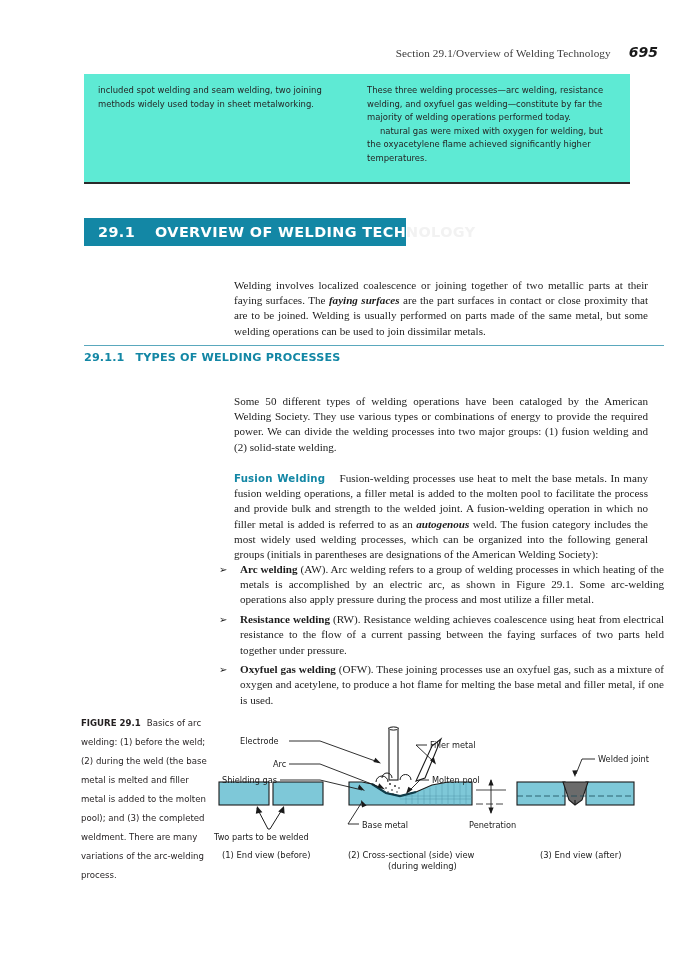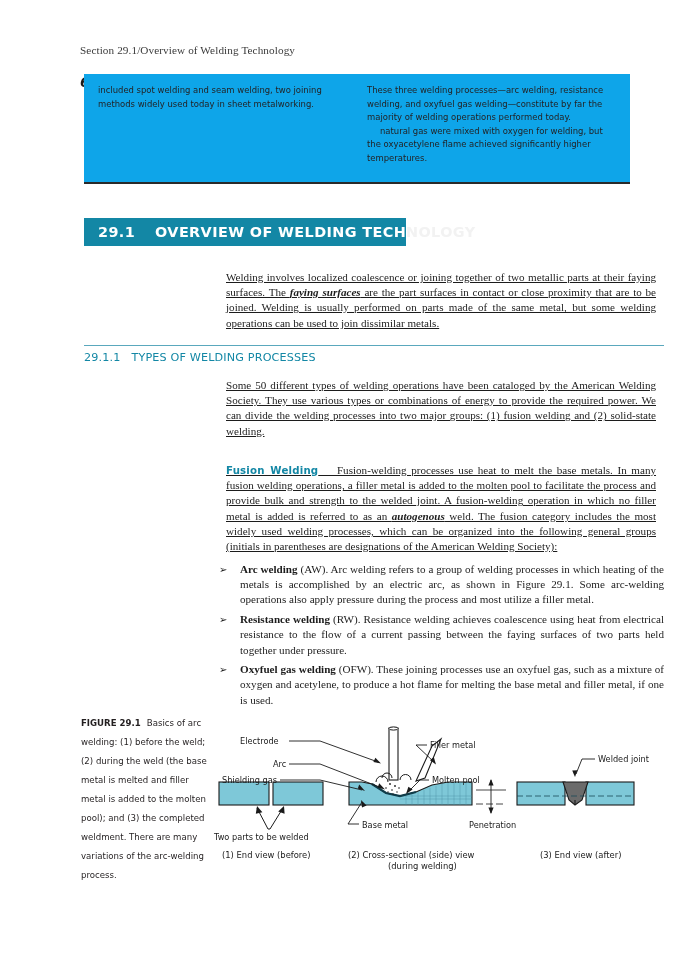--- a/index.html
+++ b/index.html
@@ -19,21 +19,20 @@
   
   .runhead {
     position: absolute;
     top: 44px;
     left: 80px;
     right: 42px;
     display: flex;
     align-items: baseline;
     justify-content: flex-end;
     gap: 18px;
-    flex-direction: column;
   }
   .runhead-title {
     font-family: "Liberation Serif", serif;
     font-size: 11.2px;
     color: #3a3a3a;
     letter-spacing: .1px;
   }
   .runhead-page {
     font-family: "DejaVu Sans", sans-serif;
     font-weight: bold;
@@ -42,21 +41,21 @@
     font-style: italic;
   }
 
   
   .historybox {
     position: absolute;
     left: 84px;
     top: 74px;
     width: 546px;
     height: 110px;
-    background: #0ea5e9;
+    background: #5eead4;
     border-bottom: 2.2px solid #2a2a2a;
     box-sizing: border-box;
     padding: 10px 14px 8px 14px;
     display: flex;
     gap: 20px;
   }
   .historybox .col {
     width: 50%;
     font-family: "DejaVu Sans", sans-serif;
     font-size: 8.45px;
@@ -111,21 +110,21 @@
   .bodytext {
     position: absolute;
     left: 218px;
     width: 446px;
     font-family: "Liberation Serif", serif;
     font-size: 11.1px;
     line-height: 15.2px;
     text-align: justify;
     color: #1c1c1c;
   }
-  .bodytext p { margin: 8px; text-decoration: underline; }
+  .bodytext p { margin: 16px; }
   .bodytext i, .bodytext .bi {
     font-weight: bold;
     font-style: italic;
   }
 
   .intro { top: 262px; }
 
   
   .subhead-rule {
     position: absolute;
@@ -133,29 +132,29 @@
     top: 345px;
     width: 580px;
     height: 1.3px;
     background: #5aa8bd;
   }
   .subhead {
     position: absolute;
     left: 84px;
     top: 351px;
     font-family: "DejaVu Sans", sans-serif;
-    font-weight: normal;
+    font-weight: bold;
     font-size: 11.2px;
     color: #1387a5;
     letter-spacing: .15px;
     white-space: nowrap;
   }
   .subhead .snum { margin-right: 11px; }
 
-  .para-50 { top: 370px; }
+  .para-50 { top: 378px; }
 
   .para-fusion { top: 455px; }
   .runin {
     font-family: "DejaVu Sans", sans-serif;
     font-weight: bold;
     font-size: 10.2px;
     color: #1387a5;
     letter-spacing: .2px;
   }
 

